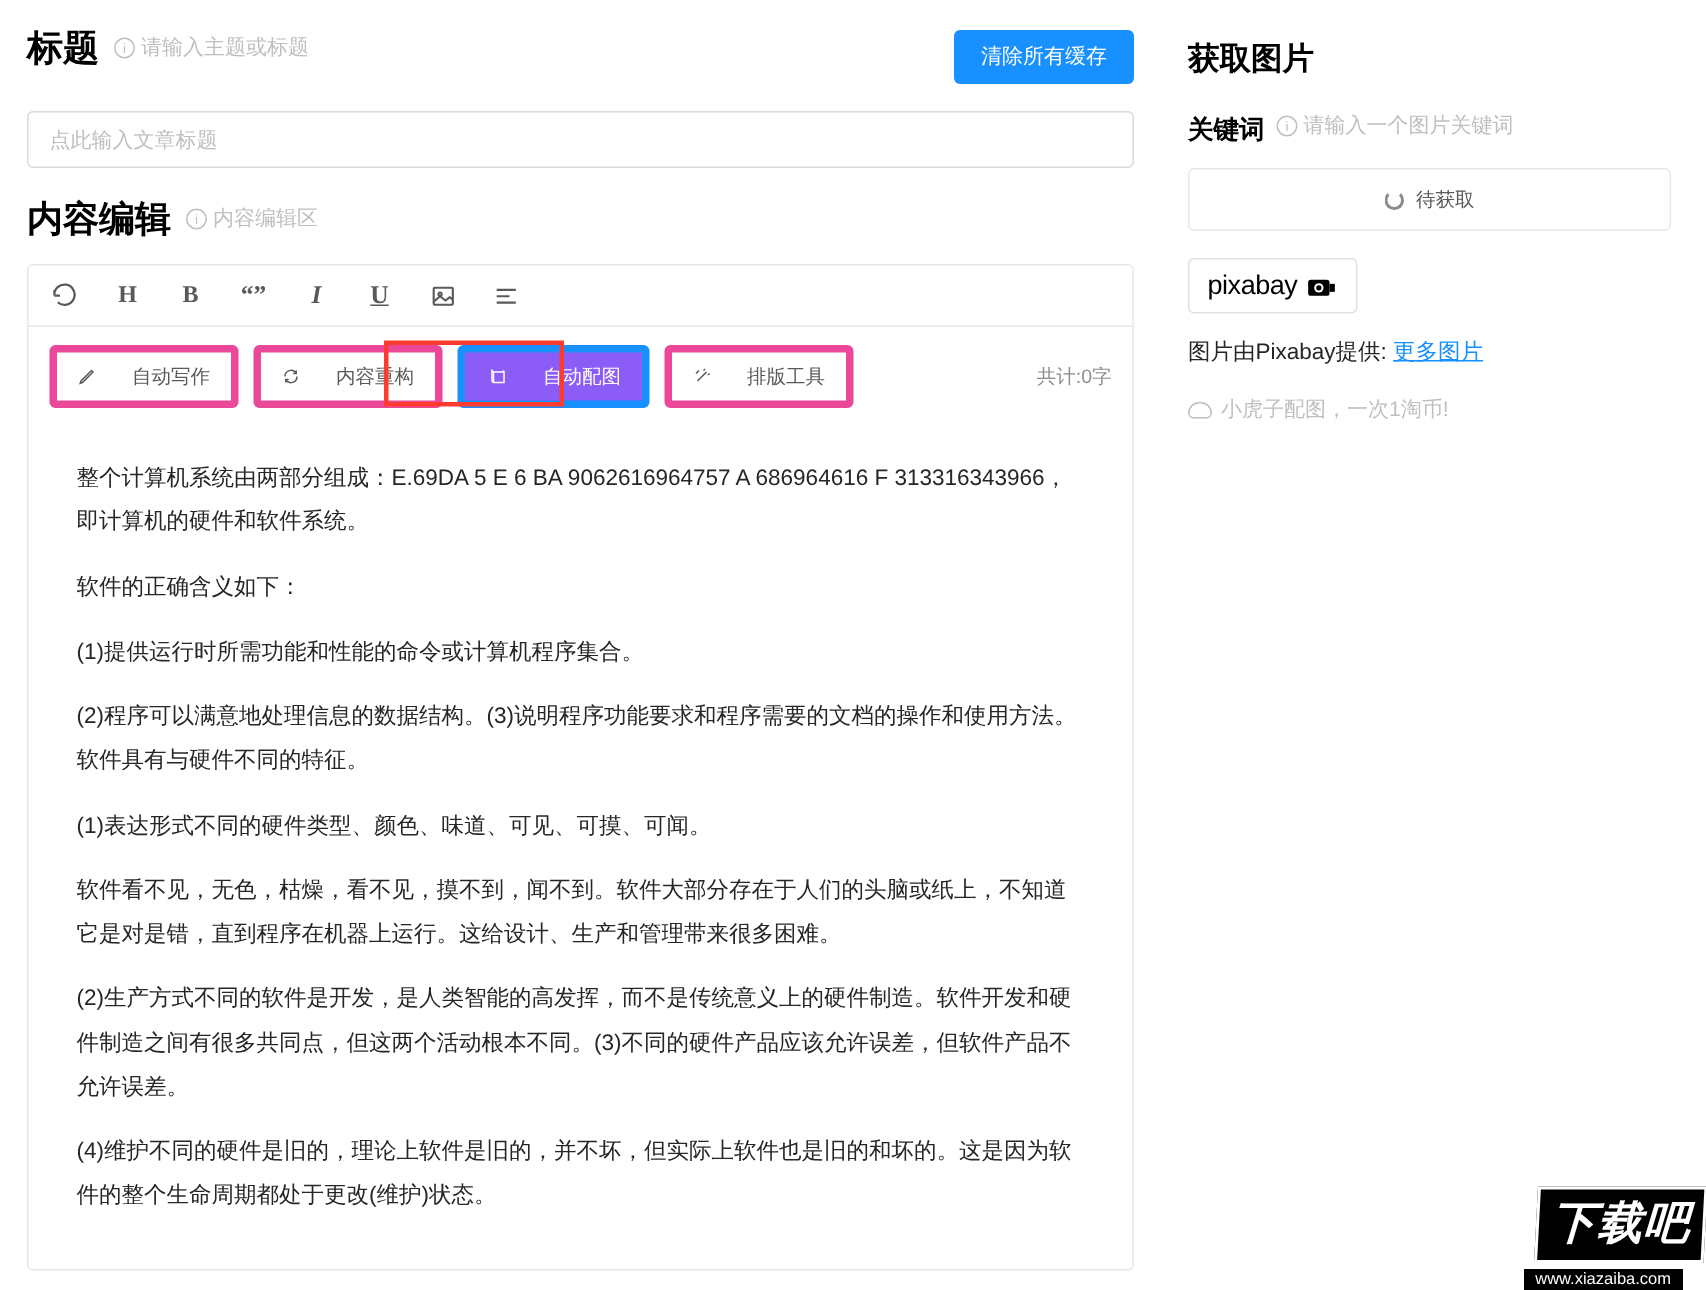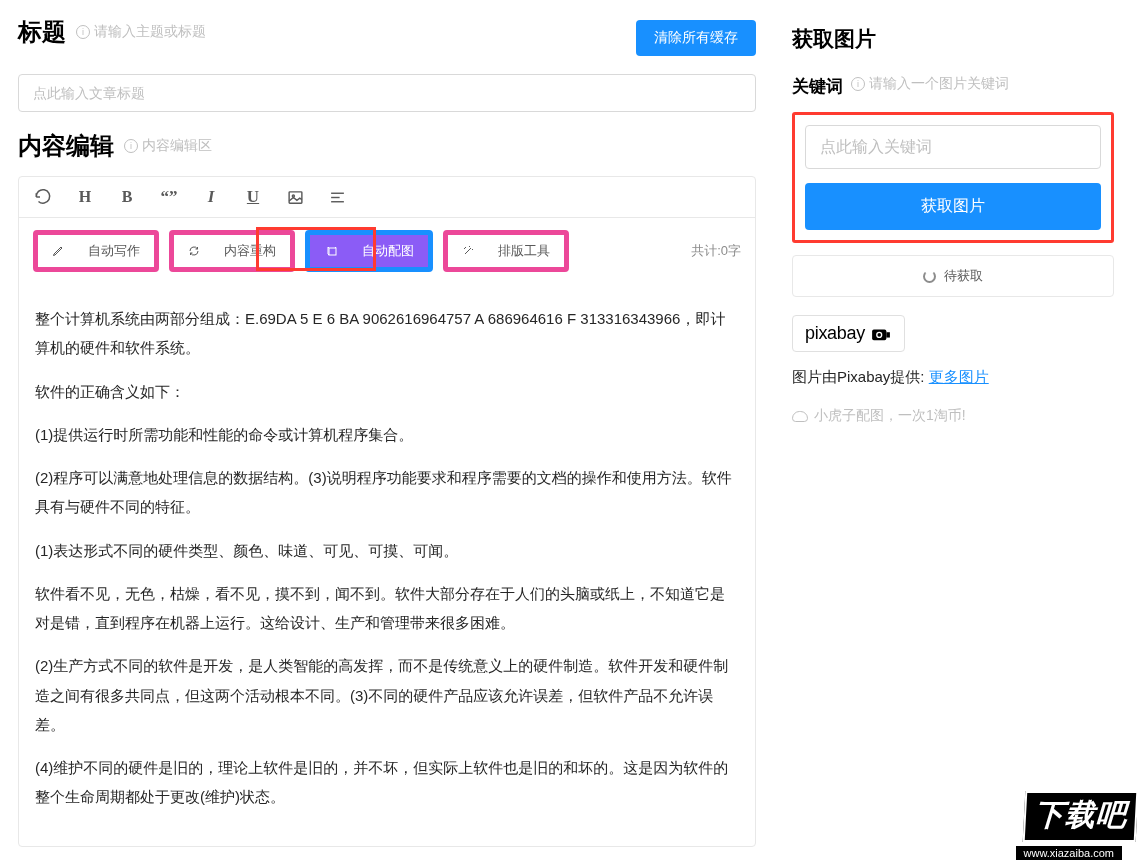--- a/index.html
+++ b/index.html
@@ -139,21 +139,21 @@
   margin-left: auto;
   font-size: 13px;
   color: #8c8c8c;
 }
 .editor-content {
   padding: 4px 16px 20px;
   font-size: 15px;
   line-height: 1.95;
   color: #262626;
 }
-.editor-content p { margin: 14px 0; }
+.editor-content p { margin: 14px 16px; }
 
 
 .right-title {
   font-size: 21px;
   font-weight: 600;
   color: #000;
   margin-bottom: 22px;
 }
 .right-sub-row {
   display: flex;
@@ -396,24 +396,20 @@
   <div class="right-title">获取图片</div>
 
   <div class="right-sub-row">
     <span class="right-sub-title">关键词</span>
     <span class="right-hint">
       <span class="info-icon">i</span>
       <span>请输入一个图片关键词</span>
     </span>
   </div>
 
-  <div class="keyword-box">
-    <input class="keyword-input" placeholder="点此输入关键词" style="">
-    <button class="btn-large">获取图片</button>
-  </div>
 
   <button class="pending-btn">
     <span class="spinner"></span>
     <span>待获取</span>
   </button>
 
   <div class="pixabay-badge">
     <span class="pixabay-text">pixabay</span>
     <span class="pixabay-cam">
       <svg width="22" height="16" viewBox="0 0 24 18" fill="#000">

